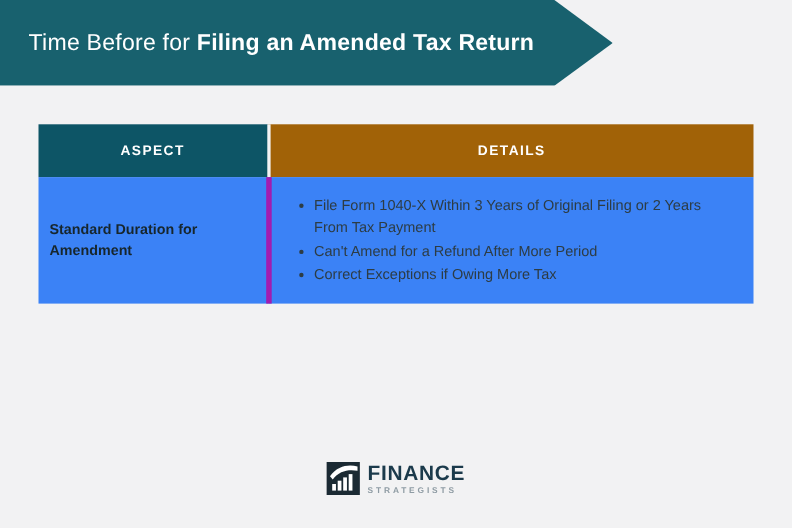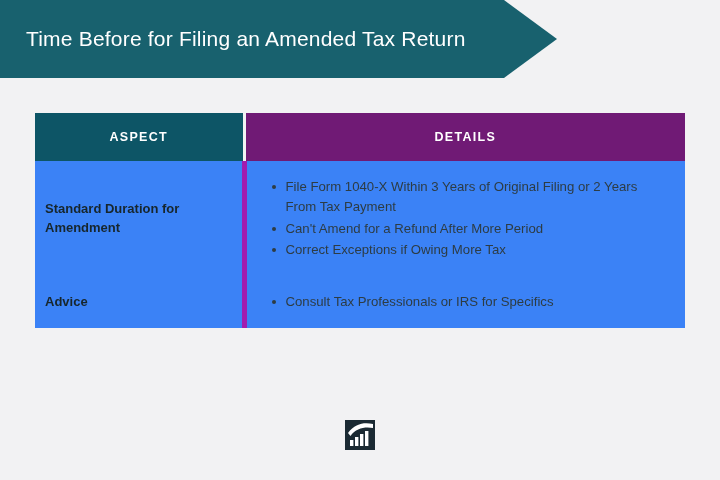--- a/index.html
+++ b/index.html
@@ -38,21 +38,21 @@
   .banner-title {
     color: #ffffff;
     font-size: 21px;
     font-weight: 400;
     letter-spacing: 0.2px;
     padding-left: 26px;
     white-space: nowrap;
     line-height: 1.1;
   }
   .banner-title b {
-    font-weight: 400;
+    font-weight: 700;
   }
 
   
   .table {
     position: absolute;
     left: 35px;
     top: 113px;
     width: 650px;
     border-collapse: collapse;
     table-layout: fixed;
@@ -64,21 +64,21 @@
   .th-details {
     height: 48px;
     color: #ffffff;
     font-size: 12.5px;
     font-weight: 700;
     letter-spacing: 1.3px;
     vertical-align: middle;
     padding: 0;
   }
   .th-aspect  { background: #0d5566; border-right: 3px solid #f2f2f3; }
-  .th-details { background: #701a75; }
+  .th-details { background: #a16207; }
 
   .row-cell-aspect,
   .row-cell-details {
     vertical-align: middle;
     padding: 16px 0;
   }
   .row-cell-aspect {
     padding-left: 10px;
     padding-right: 14px;
     border-right: 5px solid #a21caf;
@@ -193,38 +193,32 @@
       <td class="row-cell-details">
         <ul class="details-list">
           <li>File Form 1040-X Within 3 Years of Original Filing or 2 Years From Tax Payment</li>
           <li>Can't Amend for a Refund After More Period</li>
           <li>Correct Exceptions if Owing More Tax</li>
         </ul>
       </td>
     </tr>
 
 
-    <tr class="row-odd">
-      <td class="row-cell-aspect">
-        <div class="aspect-label">Advice</div>
-      </td>
-      <td class="row-cell-details">
-        <ul class="details-list">
-          <li>Consult Tax Professionals or IRS for Specifics</li>
-        </ul>
-      </td>
-    </tr>
 
   </tbody>
 </table>
 
 <div class="logo">
   <span class="logo-mark">
     <svg width="30" height="30" viewBox="0 0 30 30" aria-hidden="true">
       <rect x="0" y="0" width="30" height="30" fill="#1b2a33"></rect>
       <path d="M3 13 C10 3, 20 2, 28 4 L28 8 C20 6.5, 11 8, 5.5 16 Z" fill="#ffffff"></path>
       <rect x="5" y="20" width="3.4" height="6" fill="#ffffff"></rect>
       <rect x="10" y="17" width="3.4" height="9" fill="#ffffff"></rect>
       <rect x="15" y="14" width="3.4" height="12" fill="#ffffff"></rect>
       <rect x="20" y="11" width="3.4" height="15" fill="#ffffff"></rect>
     </svg>
   </span>
+  <span class="logo-text">
+    <span class="logo-word">FINANCE</span>
+    <span class="logo-sub">STRATEGISTS</span>
+  </span>
 </div>
 
 </body></html>

